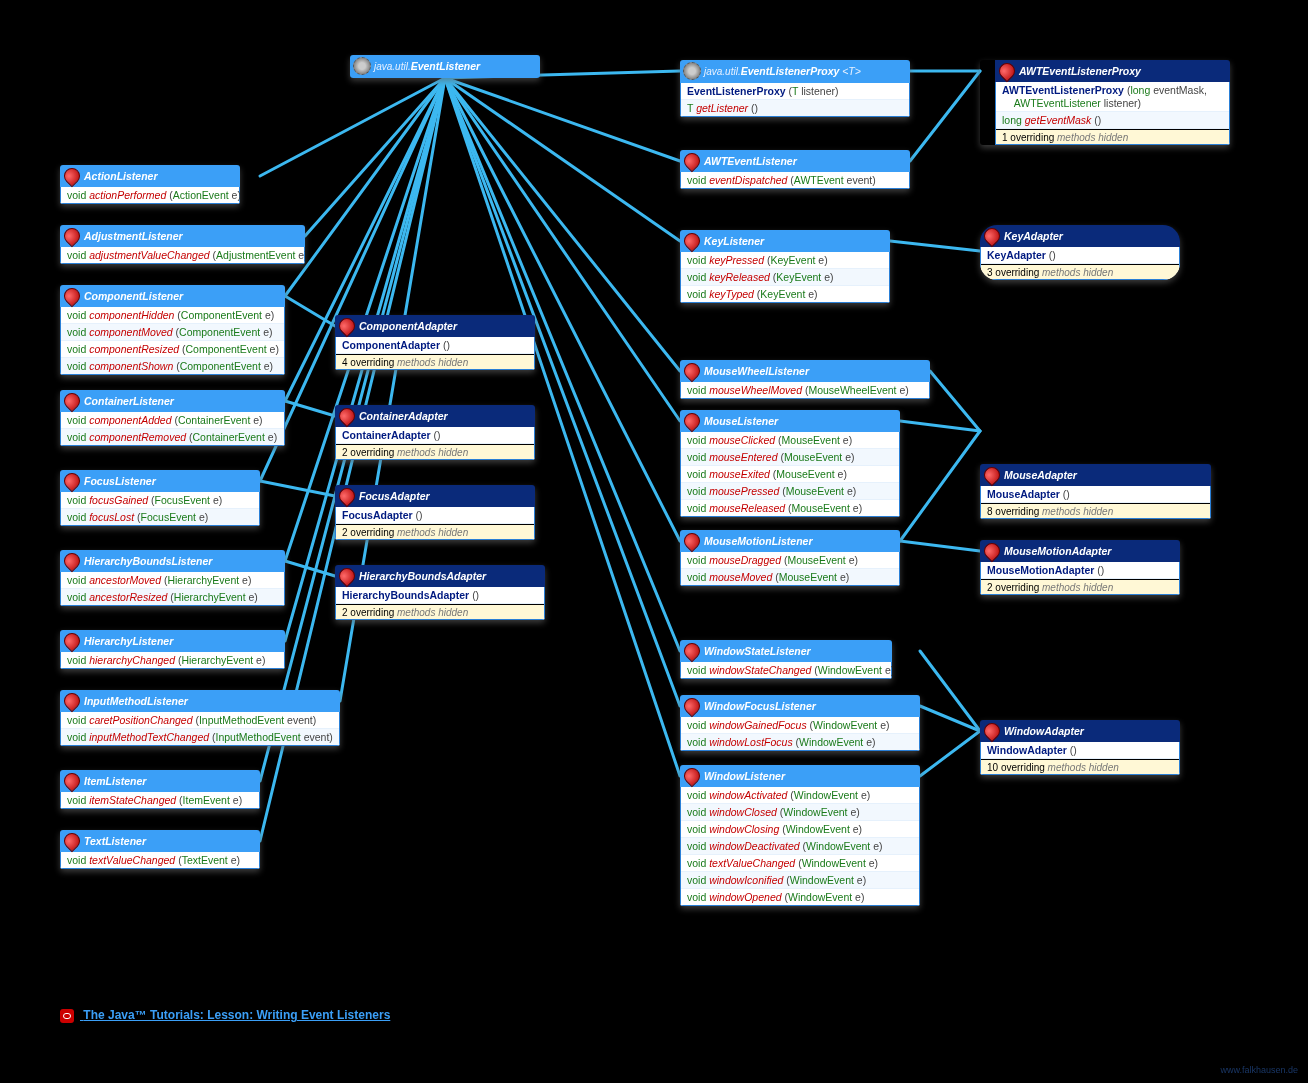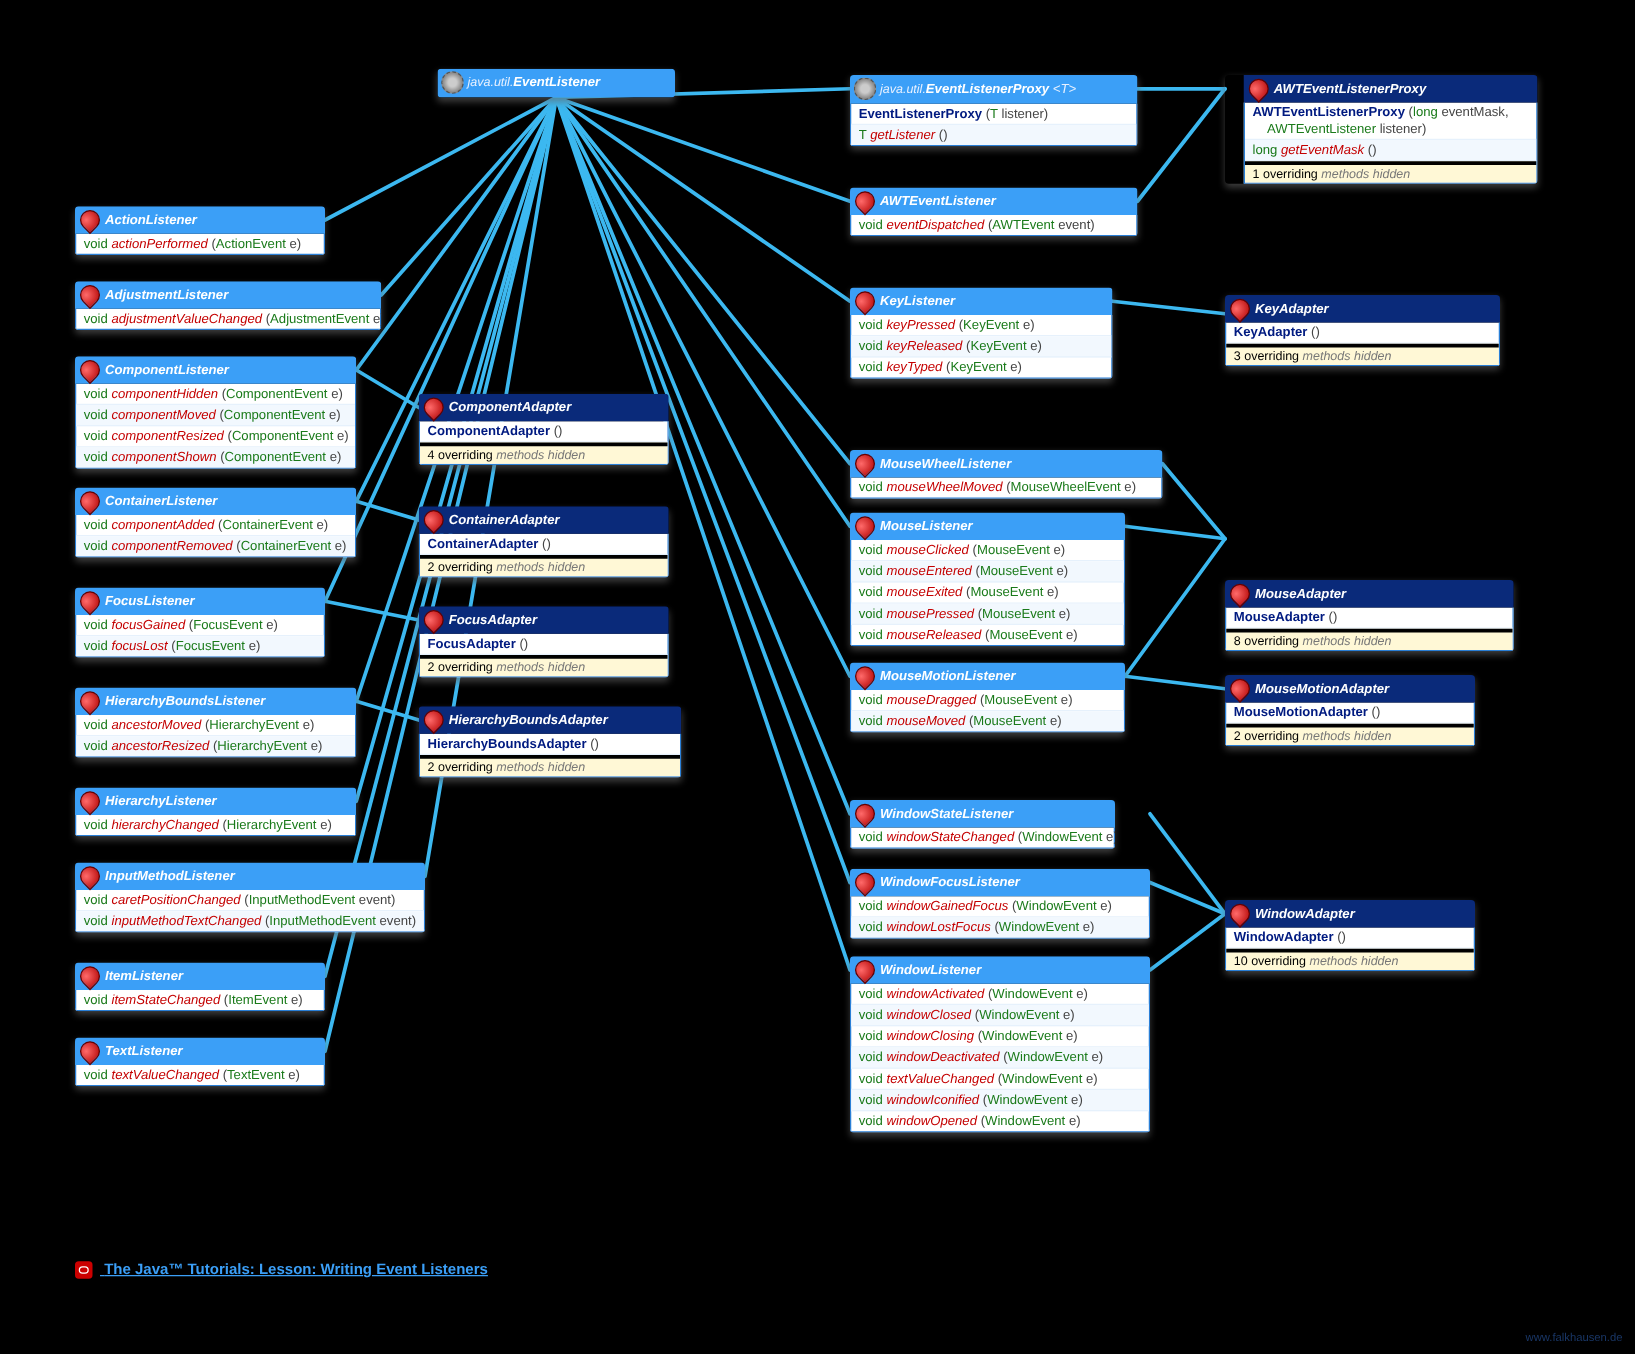--- a/index.html
+++ b/index.html
@@ -64,21 +64,21 @@
   .mname { color: #c40000; font-style: italic; }
   .mname.nav { color: #001a80; font-style: normal; font-weight: bold; }
   .params { color: #444; }
   .ptype { color: #1a7a1a; }
   .hidden-note {
     background: #fff8d6;
     font-style: italic;
     color: #777;
     padding: 1.5px 6px;
     font-size: 10px;
-    border-top: 3px solid #000000;
+    border-top: 1px solid #000000;
   }
   .hidden-note .num { color: #000; font-style: normal; }
   .footer {
     position: absolute;
     left: 60px;
     bottom: 60px;
   }
   .footer .pkglabel {
     color: #e8e8e8;
     font-size: 22px;
@@ -180,21 +180,21 @@
         </div>
       </div>
       <div class="box" style="left: 980px; top: 60px; width: 235px; padding-left: 15px;">
         <div class="hdr darkblue"><span class="pin"></span><span>AWTEventListenerProxy</span></div>
         <div class="body">
           <div class="row"><span class="mname nav">AWTEventListenerProxy</span> <span class="params">(<span class="ptype">long</span> eventMask,<br>&nbsp;&nbsp;&nbsp;&nbsp;<span class="ptype">AWTEventListener</span> listener)</span></div>
           <div class="row"><span class="ret">long</span>  <span class="mname">getEventMask</span> <span class="params">()</span></div>
           <div class="hidden-note"><span class="num">1 overriding</span> methods hidden</div>
         </div>
       </div>
-      <div class="box" style="left: 60px; top: 165px; width: 200px;">
+      <div class="box" style="left: 60px; top: 165px; width: 180px;">
         <div class="hdr"><span class="pin"></span><span>ActionListener</span></div>
         <div class="body">
           <div class="row"><span class="ret">void</span>  <span class="mname">actionPerformed</span> <span class="params">(<span class="ptype">ActionEvent</span> e)</span></div>
         </div>
       </div>
       <div class="box" style="left: 60px; top: 225px; width: 245px;">
         <div class="hdr"><span class="pin"></span><span>AdjustmentListener</span></div>
         <div class="body">
           <div class="row"><span class="ret">void</span>  <span class="mname">adjustmentValueChanged</span> <span class="params">(<span class="ptype">AdjustmentEvent</span> e)</span></div>
         </div>
@@ -283,21 +283,21 @@
         </div>
       </div>
       <div class="box" style="left: 680px; top: 230px; width: 210px;">
         <div class="hdr"><span class="pin"></span><span>KeyListener</span></div>
         <div class="body">
           <div class="row"><span class="ret">void</span>  <span class="mname">keyPressed</span> <span class="params">(<span class="ptype">KeyEvent</span> e)</span></div>
           <div class="row"><span class="ret">void</span>  <span class="mname">keyReleased</span> <span class="params">(<span class="ptype">KeyEvent</span> e)</span></div>
           <div class="row"><span class="ret">void</span>  <span class="mname">keyTyped</span> <span class="params">(<span class="ptype">KeyEvent</span> e)</span></div>
         </div>
       </div>
-      <div class="box" style="left: 980px; top: 236px; width: 220px;">
+      <div class="box" style="left: 980px; top: 225px; width: 200px; border-radius: 17px;">
         <div class="hdr darkblue"><span class="pin"></span><span>KeyAdapter</span></div>
         <div class="body">
           <div class="row"><span class="mname nav">KeyAdapter</span> <span class="params">()</span></div>
           <div class="hidden-note"><span class="num">3 overriding</span> methods hidden</div>
         </div>
       </div>
       <div class="box" style="left: 680px; top: 360px; width: 250px;">
         <div class="hdr"><span class="pin"></span><span>MouseWheelListener</span></div>
         <div class="body">
           <div class="row"><span class="ret">void</span>  <span class="mname">mouseWheelMoved</span> <span class="params">(<span class="ptype">MouseWheelEvent</span> e)</span></div>

